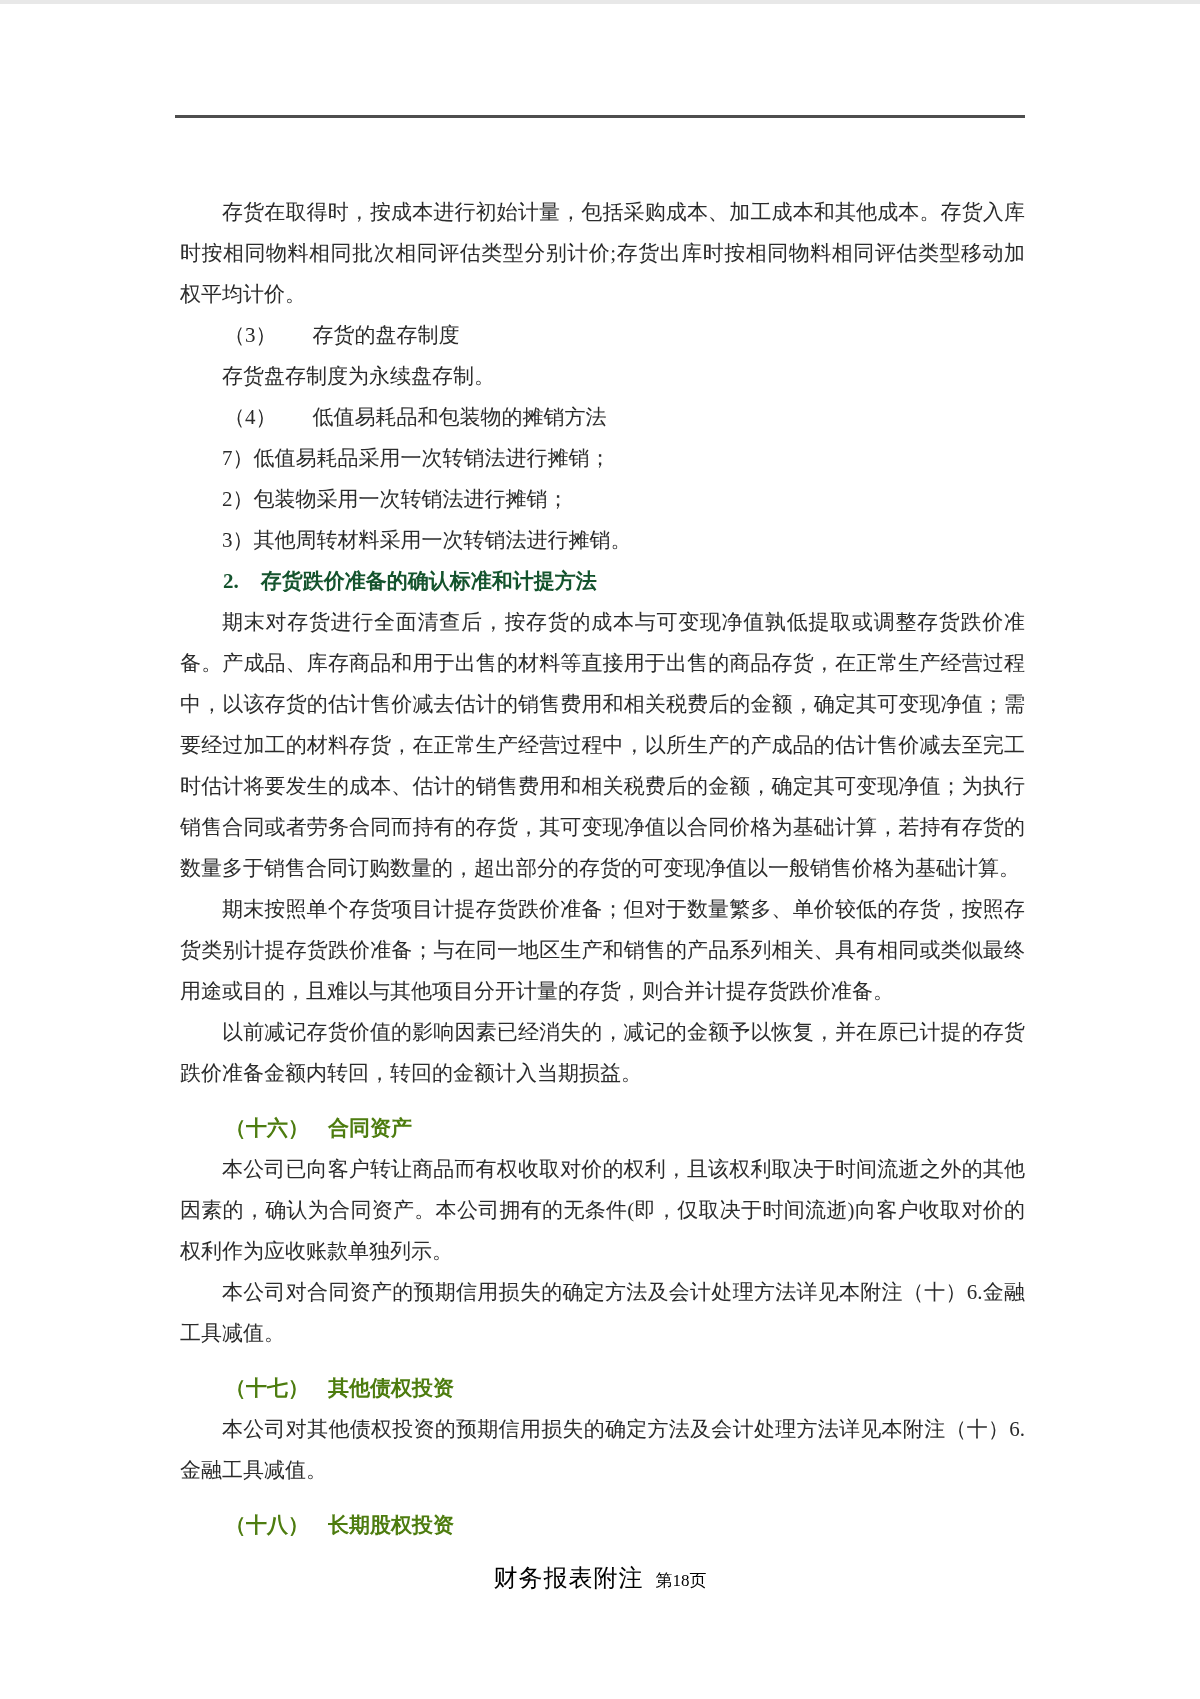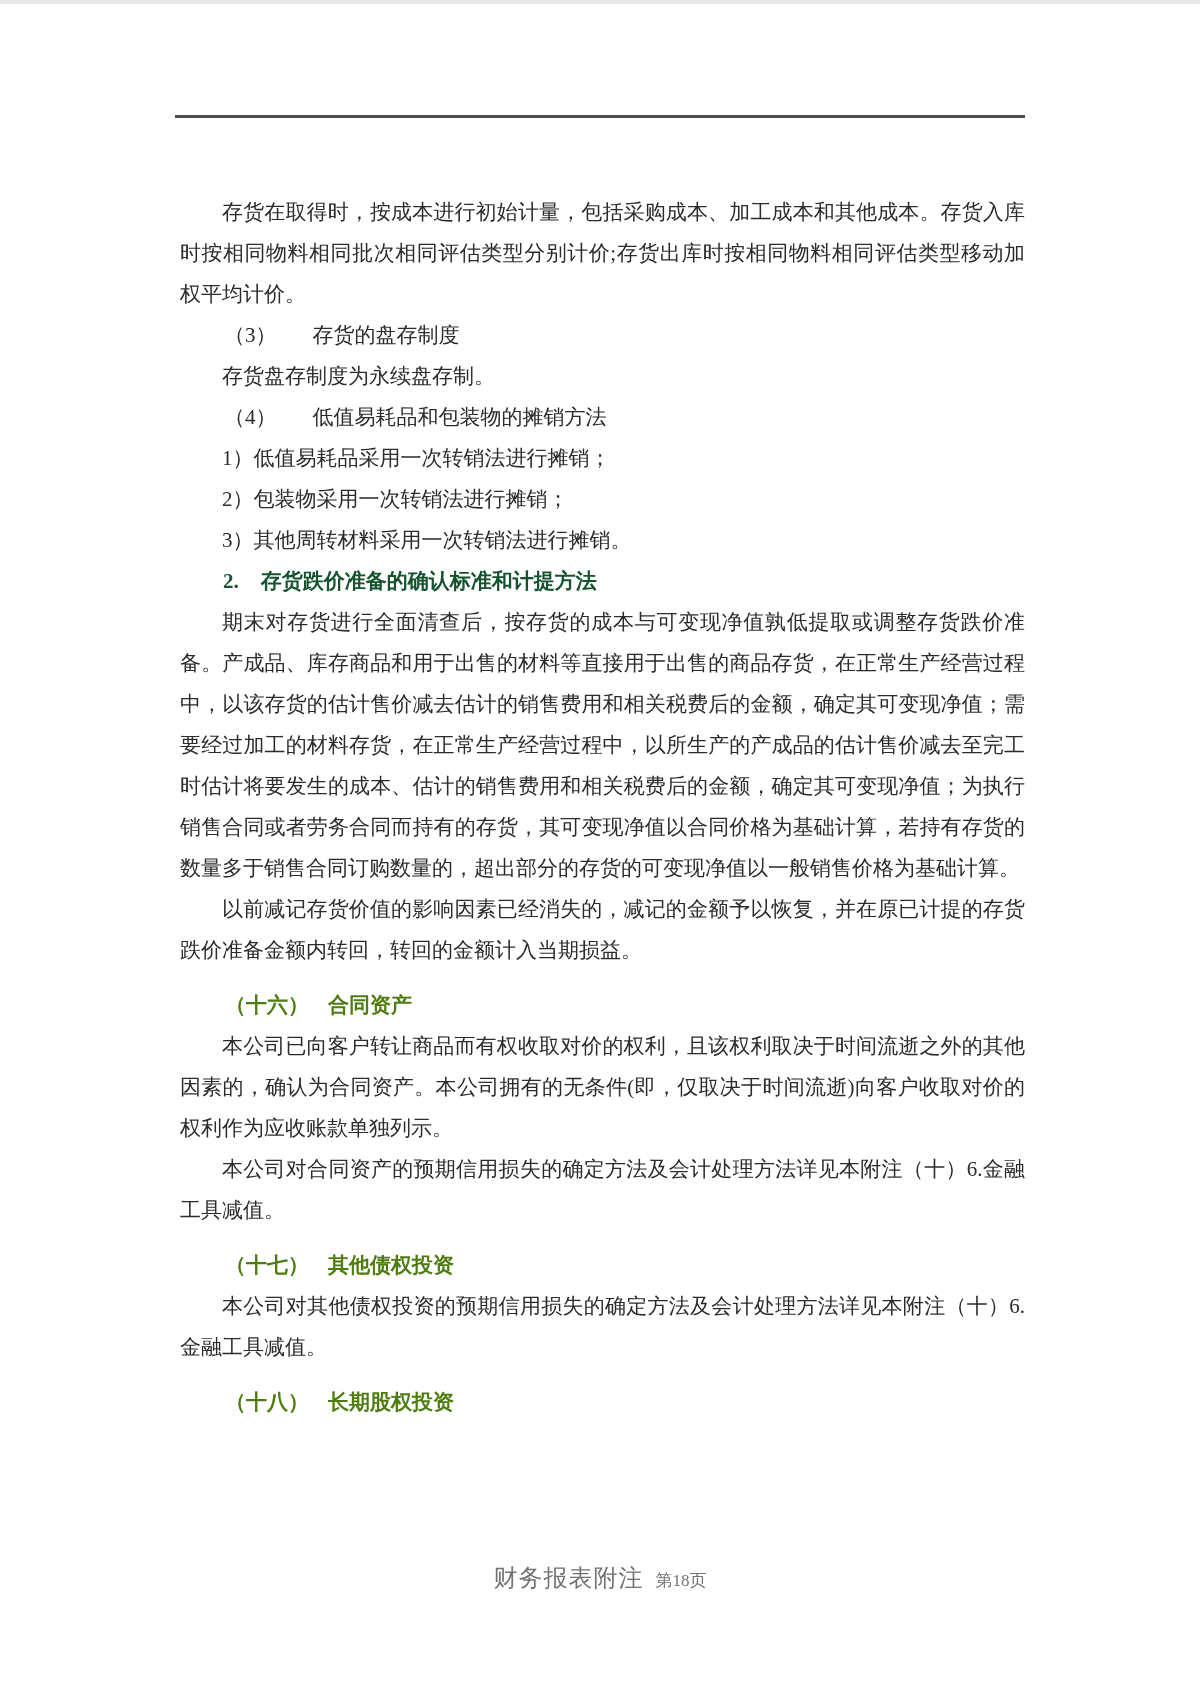--- a/index.html
+++ b/index.html
@@ -47,21 +47,21 @@
     font-weight: bold;
     color: #4d7c0f;
   }
   .section-heading .sec-title { margin-left: 19px; }
   .footer {
     position: absolute;
     left: 0;
     top: 1558px;
     width: 100%;
     text-align: center;
-    color: #737373;
+    color: #000000;
   }
   .footer-title { font-size: 24px; letter-spacing: 1px; }
   .footer-page { font-size: 17px; margin-left: 12px; }
 </style>
 </head>
 <body>
 
 <div class="page">
 
   <div class="top-rule"></div>
@@ -69,30 +69,31 @@
   <div class="content">
 
     <p class="para">存货在取得时，按成本进行初始计量，包括采购成本、加工成本和其他成本。存货入库时按相同物料相同批次相同评估类型分别计价;存货出库时按相同物料相同评估类型移动加权平均计价。</p>
 
     <p class="sub-item"><span>（3）</span><span class="sub-title">存货的盘存制度</span></p>
 
     <p class="list-item">存货盘存制度为永续盘存制。</p>
 
     <p class="sub-item"><span>（4）</span><span class="sub-title">低值易耗品和包装物的摊销方法</span></p>
 
-    <p class="list-item">1）低值易耗品采用一次转销法进行摊销；</p>
+    <p class="list-item">7）低值易耗品采用一次转销法进行摊销；</p>
 
     <p class="list-item">2）包装物采用一次转销法进行摊销；</p>
 
     <p class="list-item">3）其他周转材料采用一次转销法进行摊销。</p>
 
     <p class="h2-heading"><span>2.</span><span class="h2-title">存货跌价准备的确认标准和计提方法</span></p>
 
     <p class="para">期末对存货进行全面清查后，按存货的成本与可变现净值孰低提取或调整存货跌价准备。产成品、库存商品和用于出售的材料等直接用于出售的商品存货，在正常生产经营过程中，以该存货的估计售价减去估计的销售费用和相关税费后的金额，确定其可变现净值；需要经过加工的材料存货，在正常生产经营过程中，以所生产的产成品的估计售价减去至完工时估计将要发生的成本、估计的销售费用和相关税费后的金额，确定其可变现净值；为执行销售合同或者劳务合同而持有的存货，其可变现净值以合同价格为基础计算，若持有存货的数量多于销售合同订购数量的，超出部分的存货的可变现净值以一般销售价格为基础计算。</p>
 
+    <p class="para">期末按照单个存货项目计提存货跌价准备；但对于数量繁多、单价较低的存货，按照存货类别计提存货跌价准备；与在同一地区生产和销售的产品系列相关、具有相同或类似最终用途或目的，且难以与其他项目分开计量的存货，则合并计提存货跌价准备。</p>
 
     <p class="para">以前减记存货价值的影响因素已经消失的，减记的金额予以恢复，并在原已计提的存货跌价准备金额内转回，转回的金额计入当期损益。</p>
 
     <p class="section-heading"><span>（十六）</span><span class="sec-title">合同资产</span></p>
 
     <p class="para">本公司已向客户转让商品而有权收取对价的权利，且该权利取决于时间流逝之外的其他因素的，确认为合同资产。本公司拥有的无条件(即，仅取决于时间流逝)向客户收取对价的权利作为应收账款单独列示。</p>
 
     <p class="para">本公司对合同资产的预期信用损失的确定方法及会计处理方法详见本附注（十）6.金融工具减值。</p>
 
     <p class="section-heading"><span>（十七）</span><span class="sec-title">其他债权投资</span></p>

